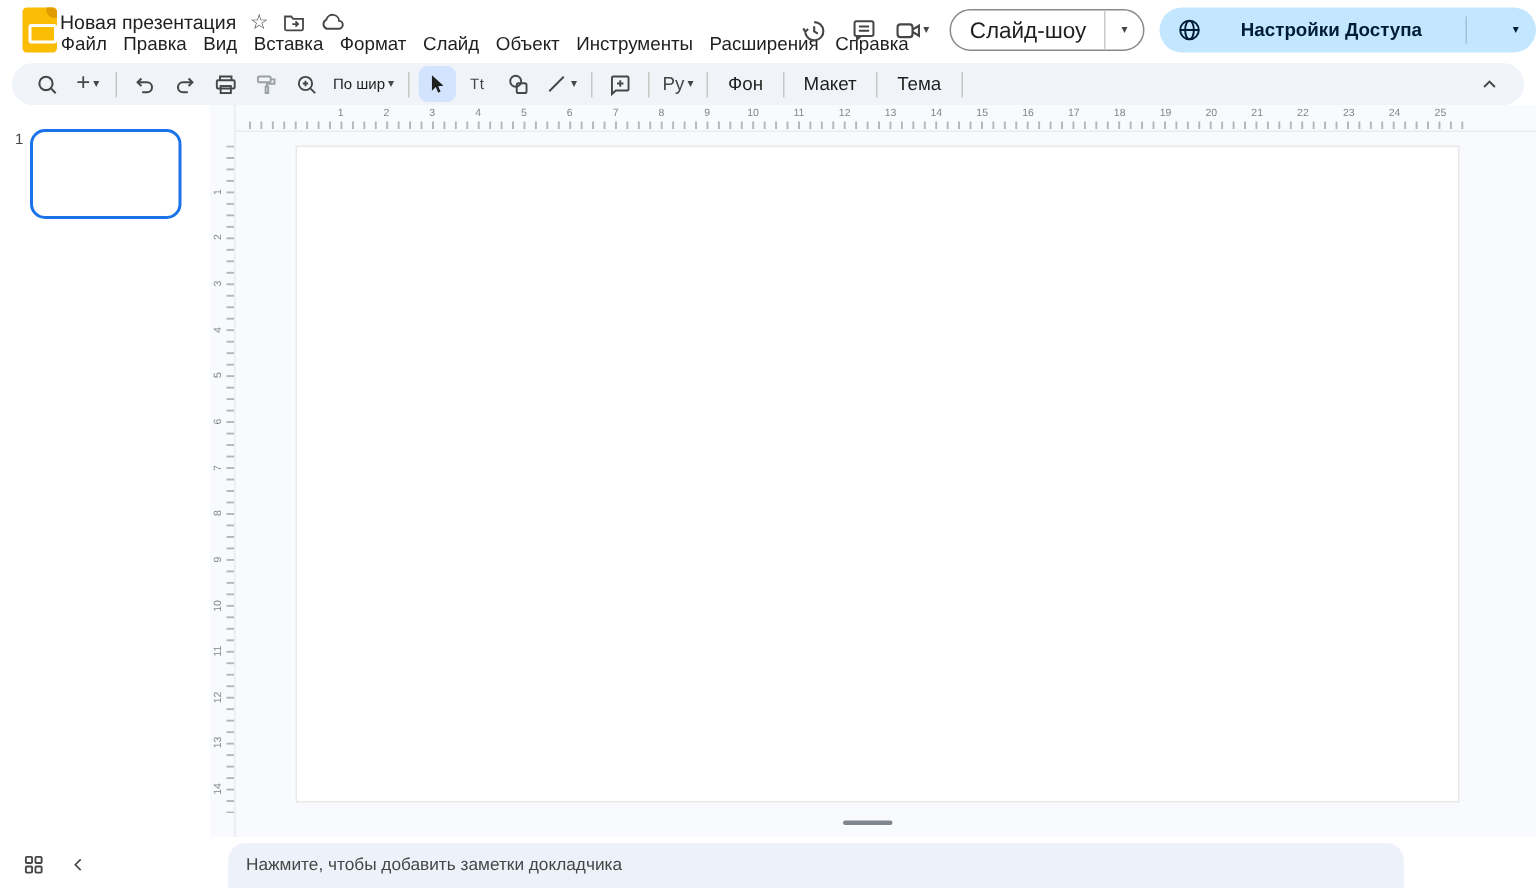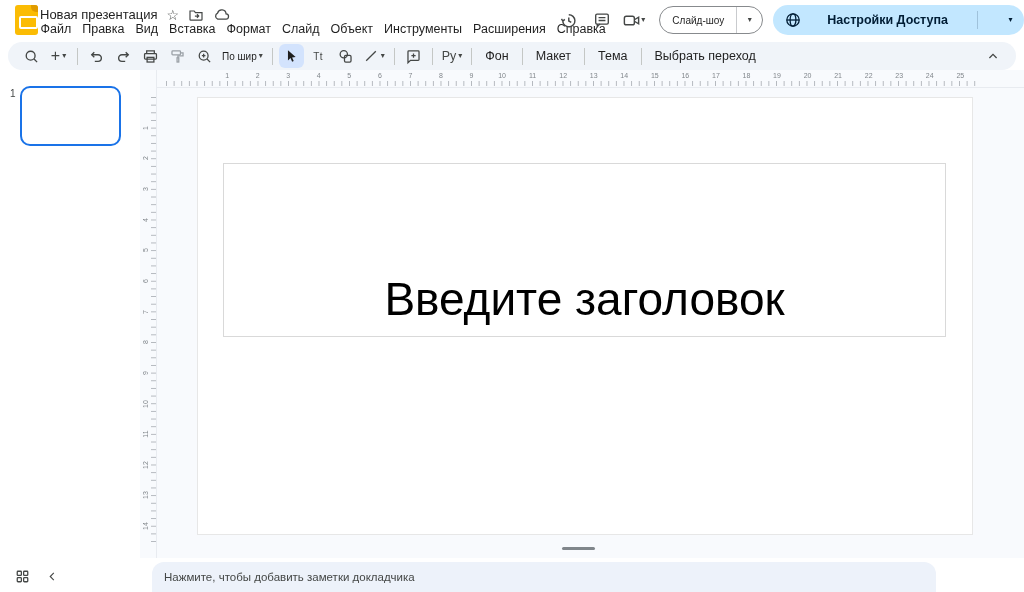--- a/index.html
+++ b/index.html
@@ -17,21 +17,21 @@
   .hicon { display:flex; align-items:center; justify-content:center; }
   .star-glyph { font-size:14px; color:#444746; font-family:"DejaVu Sans",sans-serif; line-height:1; }
   .menubar { position:absolute; left:31px; top:21px; display:flex; }
   .menu-item { font-size:12.5px; color:#1f1f1f; padding:1px 5.5px; border-radius:4px; cursor:default; line-height:15px;text-align:right; }
 
   .header-right { position:absolute; right:4px; top:0; height:40px; display:flex; align-items:center; }
   .icon-btn { width:28px; height:28px; border-radius:50%; display:flex; align-items:center; justify-content:center; margin-right:6px; }
   .cam-group { display:flex; align-items:center; margin-right:14px; }
   .caret { font-size:8px; color:#444746; font-family:"DejaVu Sans",sans-serif; line-height:1; }
   .ss-btn { height:28px; border:1px solid #878a8d; border-radius:14px; background:#fff; display:flex; align-items:center; margin-right:10px; overflow:hidden; }
-  .ss-label { font-size:10px; color:#1f1f1f; padding:0 12px; }
+  .ss-label { font-size:15px; color:#1f1f1f; padding:0 12px; }
   .ss-div { width:1px; height:28px; background:#c9cbce; }
   .ss-caret { width:25px; display:flex; align-items:center; justify-content:center; height:100%; }
   .share-btn { height:30px; background:#c2e7ff; border-radius:15px; display:flex; align-items:center; padding-left:12px;gap:19px; }
   .share-label { font-size:12.5px; font-weight:bold; color:#001d35; margin-left:7px; }
   .share-div { width:1px; height:18px; background:rgba(0,29,53,.18); margin-left:10px; }
   .share-caret { width:27px; display:flex; align-items:center; justify-content:center; height:100%; }
   .share-caret .caret { color:#001d35; }
 
   
   .toolbar { position:absolute; left:8px; top:42px; width:1008px; height:28px; background:#f0f4f9; border-radius:14px; display:flex; align-items:center; padding:0 10px; }
@@ -250,21 +250,20 @@
       <span class="ru-glyph">Ру</span>
       <span class="caret">▾</span>
     </span>
     <span class="tdiv"></span>
     <span class="tlabel">Фон</span>
     <span class="tdiv"></span>
     <span class="tlabel">Макет</span>
     <span class="tdiv"></span>
     <span class="tlabel">Тема</span>
     <span class="tdiv"></span>
-    <span class="tlabel">Выбрать переход</span>
     <span class="tb-spacer"></span>
     <span class="tbtn">
       <svg width="16" height="16" viewBox="0 0 20 20" fill="none" stroke="#444746" stroke-width="1.6">
         <path d="M5.5 12.5 L10 8 l4.5 4.5"></path>
       </svg>
     </span>
   </div>
 
   <aside class="filmstrip">
     <span class="thumb-num">1</span>
@@ -312,23 +311,20 @@
         <span class="vnum" style="top: 245.2px;">8</span>
         <span class="vnum" style="top: 275.85px;">9</span>
         <span class="vnum" style="top: 306.5px;">10</span>
         <span class="vnum" style="top: 337.15px;">11</span>
         <span class="vnum" style="top: 367.8px;">12</span>
         <span class="vnum" style="top: 398.45px;">13</span>
         <span class="vnum" style="top: 429.1px;">14</span>
       </div>
 
     <div class="slide-page">
-      <div class="title-box">
-        <span class="title-text">Введите заголовок</span>
-      </div>
     </div>
     <div class="drag-handle"></div>
   </div>
 
   <div class="bottombar">
     <span class="grid-btn">
       <svg width="15" height="15" viewBox="0 0 20 20" fill="none" stroke="#444746" stroke-width="1.7">
         <rect x="3" y="3" width="5.5" height="5.5" rx="1"></rect>
         <rect x="11.5" y="3" width="5.5" height="5.5" rx="1"></rect>
         <rect x="3" y="11.5" width="5.5" height="5.5" rx="1"></rect>

